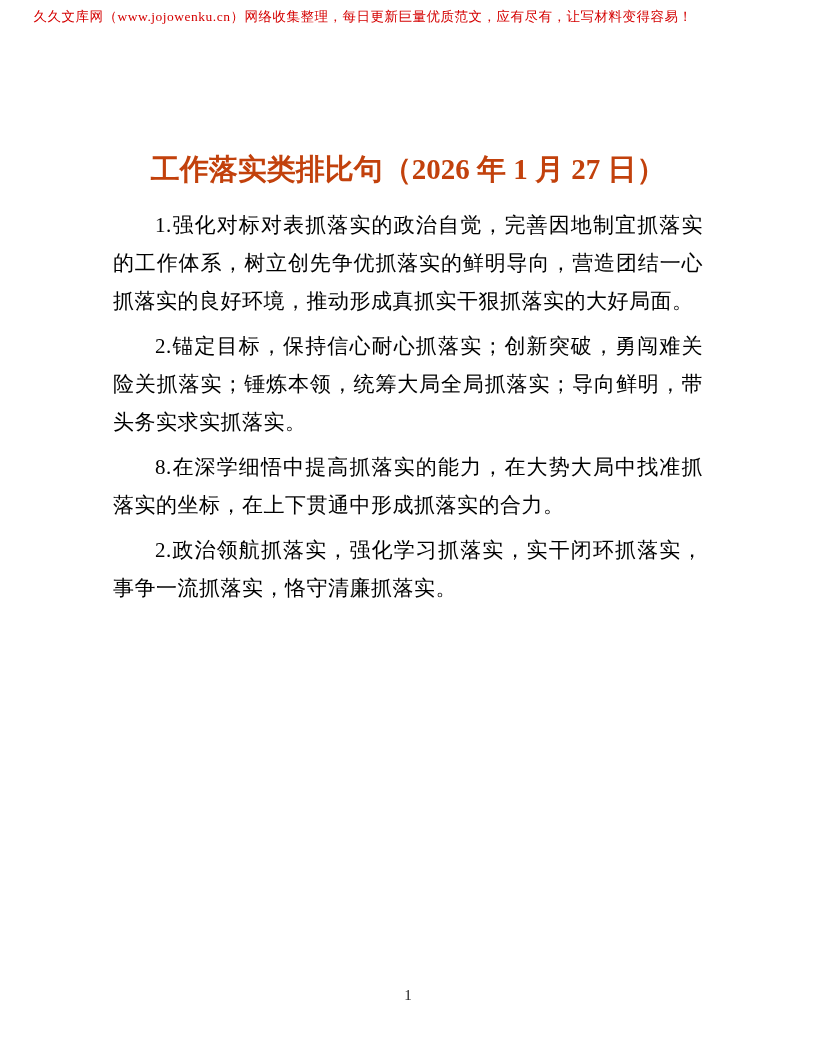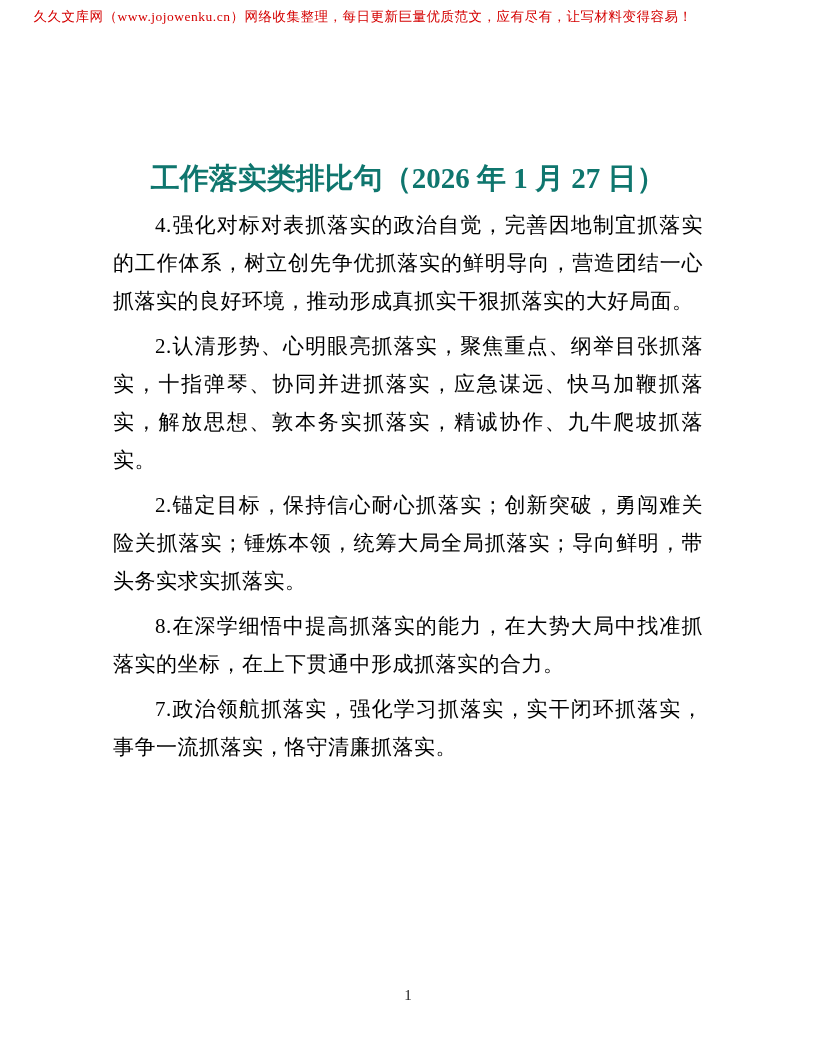--- a/index.html
+++ b/index.html
@@ -24,28 +24,28 @@
     text-align: center;
     font-size: 13.5px;
     line-height: 19px;
     color: #d40000;
     letter-spacing: 0.5px;
     white-space: nowrap;
     margin-left: 15px;
   }
   .doc-title {
     position: absolute;
-    top: 140px;
+    top: 131px;
     left: 0;
     width: 816px;
     text-align: center;
     font-size: 29px;
     line-height: 38px;
     font-weight: bold;
-    color: #0f766e;
+    color: #c2410c;
   }
   .doc-body {
     position: absolute;
     top: 206px;
     left: 113px;
     width: 590px;
     color: #000000;
   }
   .doc-body p {
     margin: 0 0 7px 0;
@@ -69,22 +69,21 @@
 </head>
 <body>
 
 <div class="page">
 
   <div class="site-notice">久久文库网（www.jojowenku.cn）网络收集整理，每日更新巨量优质范文，应有尽有，让写材料变得容易！</div>
 
   <h1 class="doc-title">工作落实类排比句（2026 年 1 月 27 日）</h1>
 
   <div class="doc-body">
-    <p>4.强化对标对表抓落实的政治自觉，完善因地制宜抓落实的工作体系，树立创先争优抓落实的鲜明导向，营造团结一心抓落实的良好环境，推动形成真抓实干狠抓落实的大好局面。</p>
-    <p>2.认清形势、心明眼亮抓落实，聚焦重点、纲举目张抓落实，十指弹琴、协同并进抓落实，应急谋远、快马加鞭抓落实，解放思想、敦本务实抓落实，精诚协作、九牛爬坡抓落实。</p>
+    <p>1.强化对标对表抓落实的政治自觉，完善因地制宜抓落实的工作体系，树立创先争优抓落实的鲜明导向，营造团结一心抓落实的良好环境，推动形成真抓实干狠抓落实的大好局面。</p>
     <p>2.锚定目标，保持信心耐心抓落实；创新突破，勇闯难关险关抓落实；锤炼本领，统筹大局全局抓落实；导向鲜明，带头务实求实抓落实。</p>
     <p>8.在深学细悟中提高抓落实的能力，在大势大局中找准抓落实的坐标，在上下贯通中形成抓落实的合力。</p>
-    <p>7.政治领航抓落实，强化学习抓落实，实干闭环抓落实，事争一流抓落实，恪守清廉抓落实。</p>
+    <p>2.政治领航抓落实，强化学习抓落实，实干闭环抓落实，事争一流抓落实，恪守清廉抓落实。</p>
   </div>
 
   <div class="page-number">1</div>
 
 </div>
 
 </body></html>

